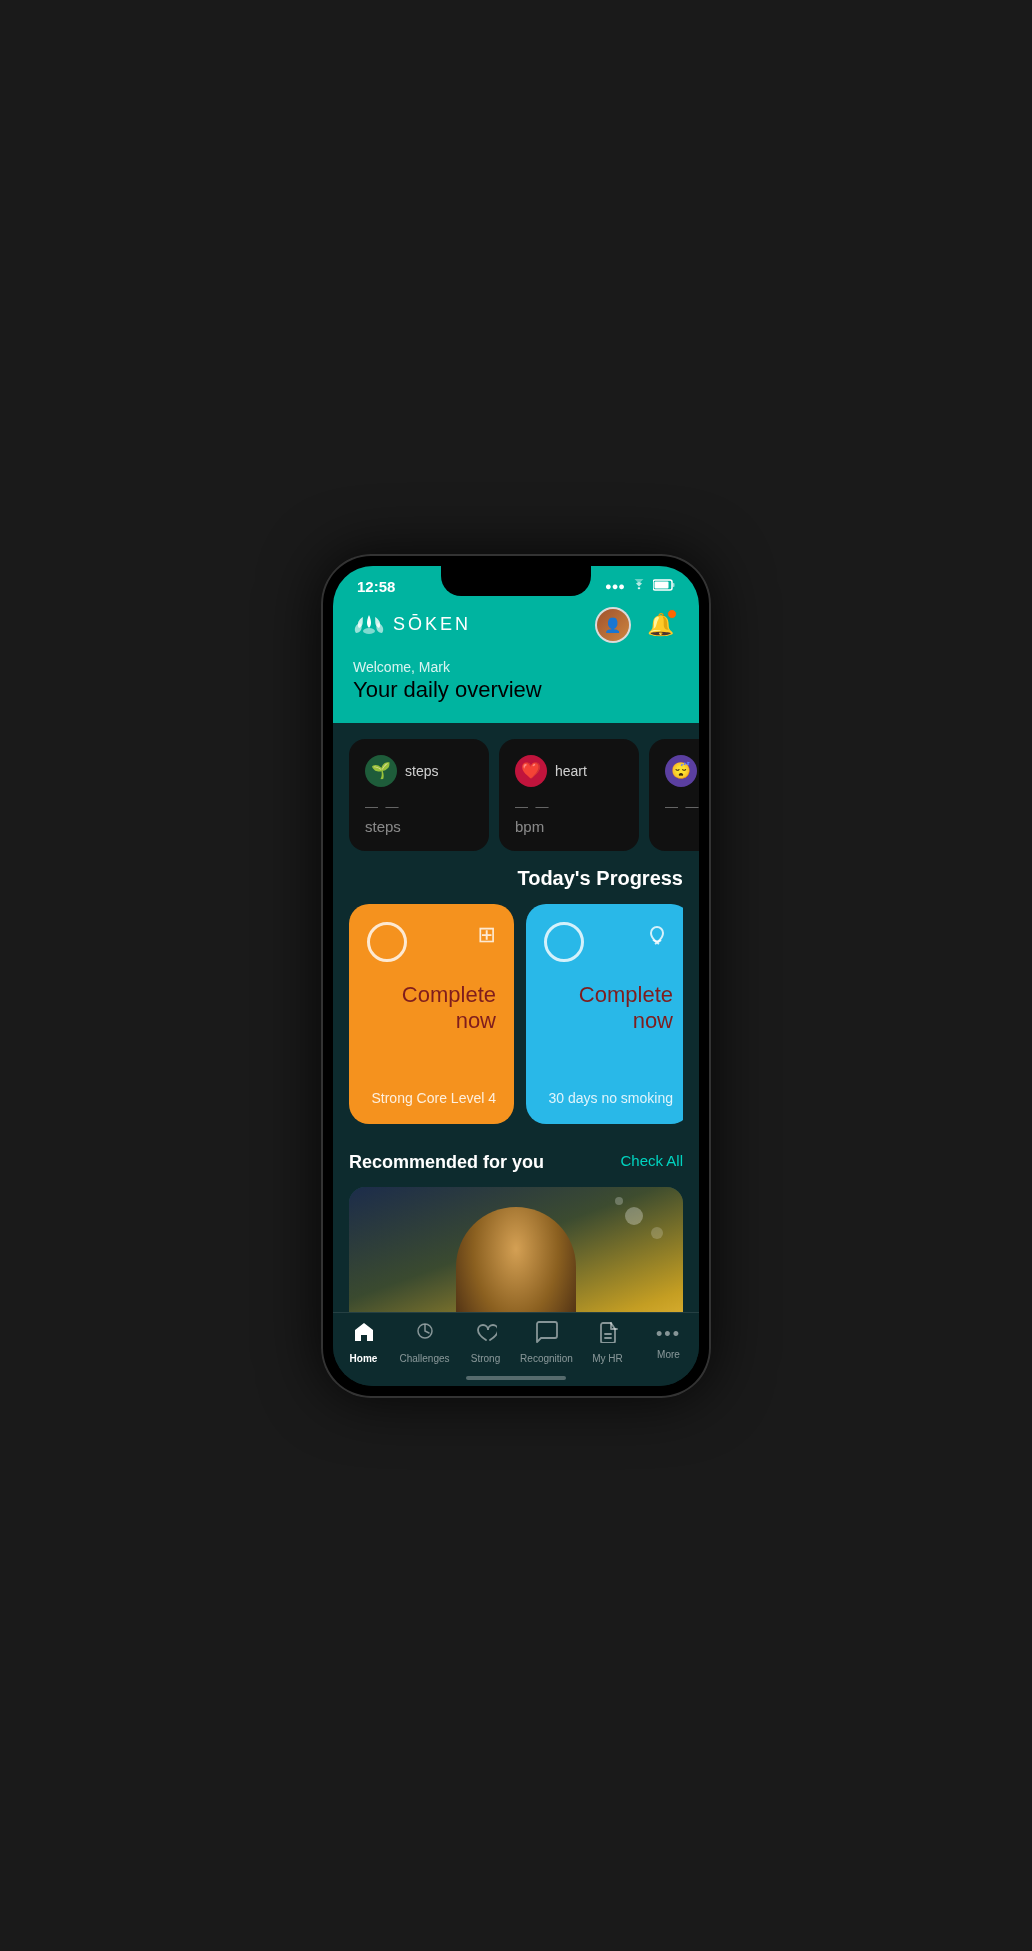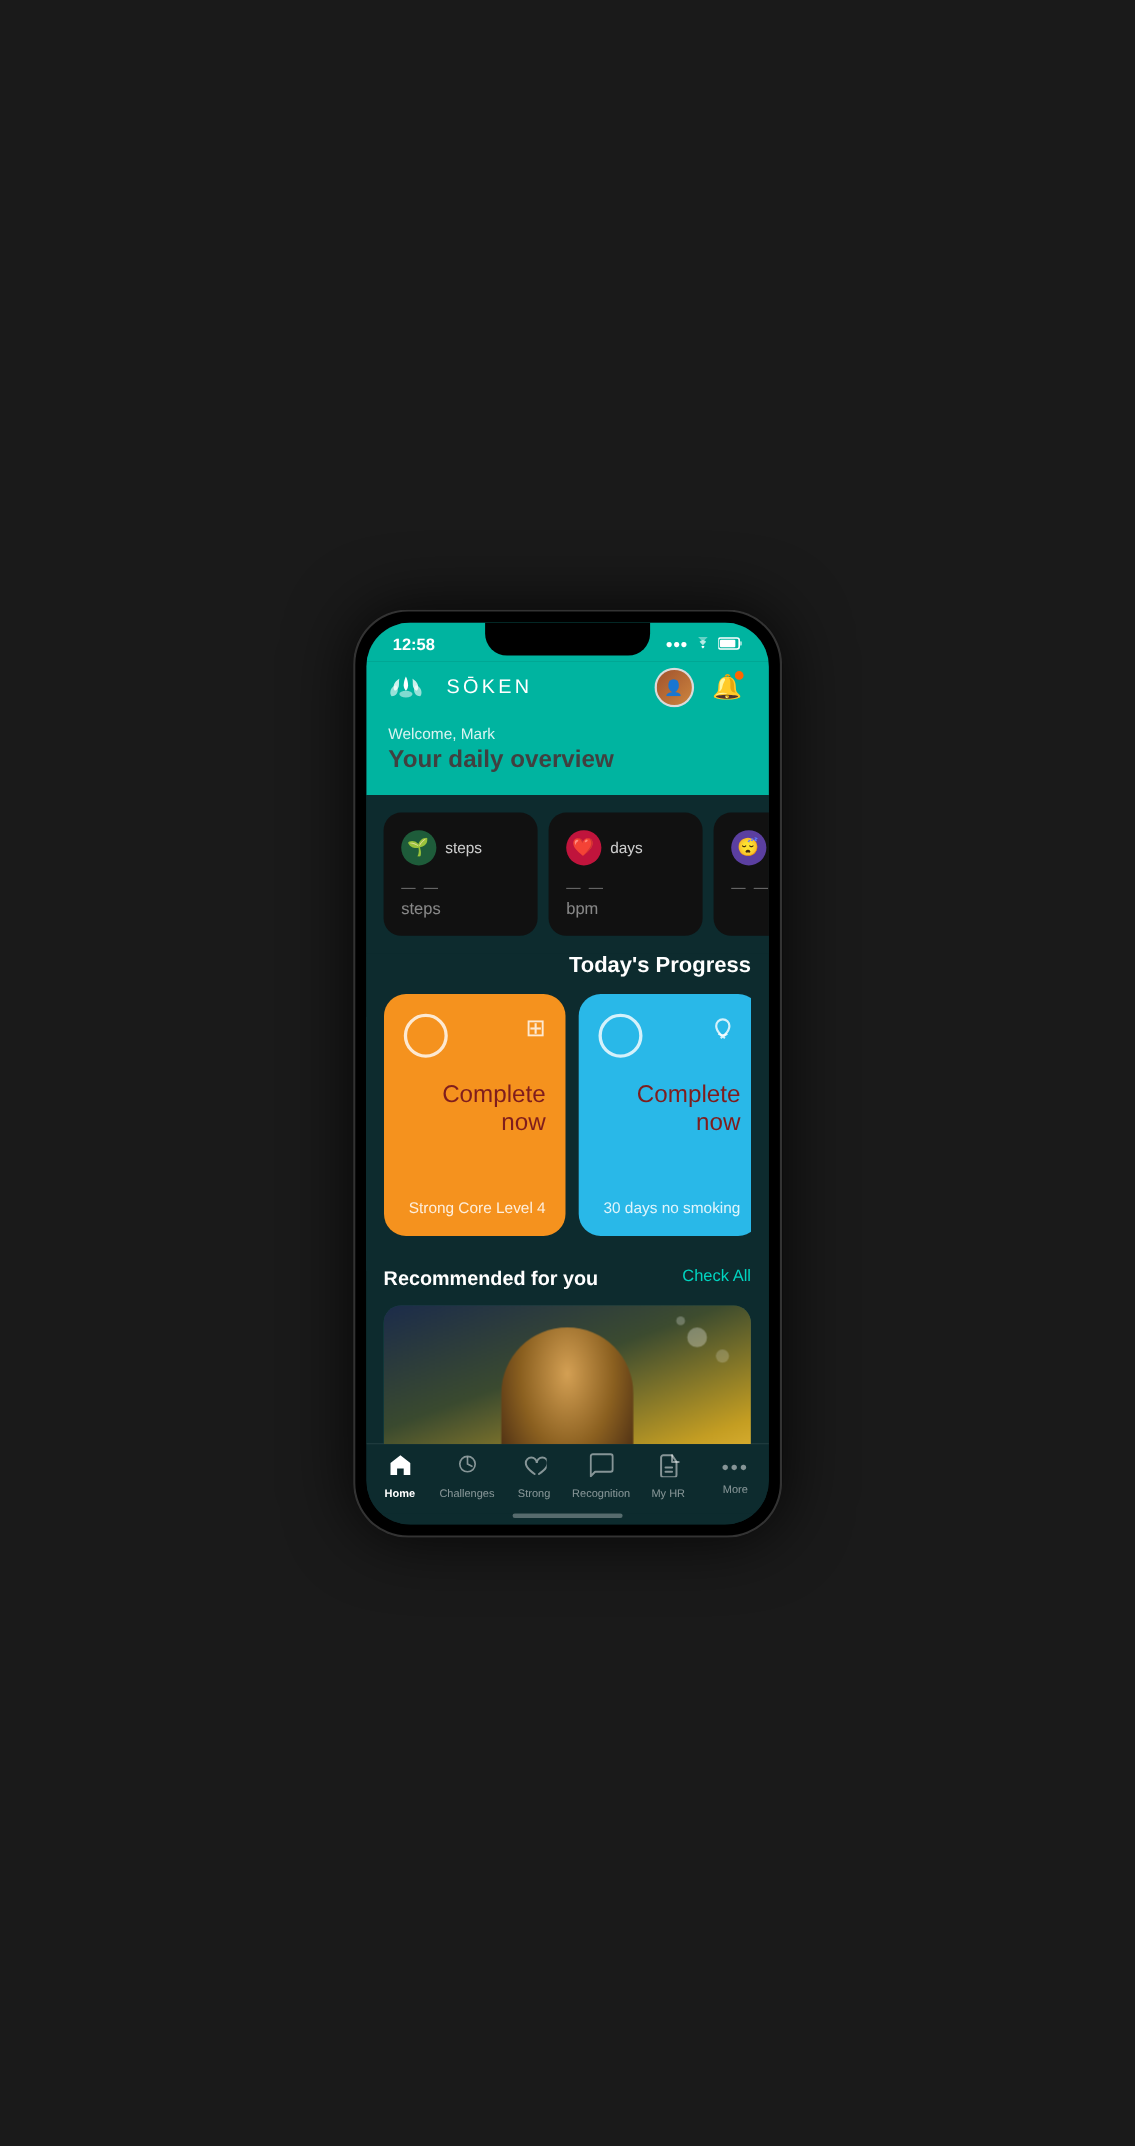--- a/index.html
+++ b/index.html
@@ -76,21 +76,21 @@
     }
     .header-top {
       display: flex;
       justify-content: space-between;
       align-items: center;
       margin-bottom: 16px;
     }
     .logo {
       display: flex;
       align-items: center;
-      gap: 21px;
+      gap: 8px;
       color: white;
     }
     .logo-icon {
       width: 32px;
       height: 32px;
     }
     .logo-text {
       font-size: 18px;
       font-weight: 300;
       letter-spacing: 3px;
@@ -139,23 +139,23 @@
       background: #ff6600;
       border-radius: 50%;
       border: 1px solid #00b4a0;
     }
     .welcome-text {
       color: rgba(255,255,255,0.85);
       font-size: 14px;
       margin-bottom: 2px;
     }
     .daily-overview {
-      color: #404040;
+      color: #000000;
       font-size: 22px;
-      font-weight: 700;
+      font-weight: 400;
     }
     
     .scroll-content {
       flex: 1;
       overflow-y: auto;
       overflow-x: hidden;
       background: #0d2b2e;
       scrollbar-width: none;
     }
     .scroll-content::-webkit-scrollbar { display: none; }
@@ -444,21 +444,21 @@
           </div>
           <div class="metric-dashes">— —</div>
           <div class="metric-value">steps</div>
         </div>
 
         <div class="metric-card">
           <div class="metric-icon-row">
             <div class="metric-icon-circle" style="background:#c0143c;">
               <span>❤️</span>
             </div>
-            <span class="metric-label">days</span>
+            <span class="metric-label">heart</span>
           </div>
           <div class="metric-dashes">— —</div>
           <div class="metric-value">bpm</div>
         </div>
 
         <div class="metric-card">
           <div class="metric-icon-row">
             <div class="metric-icon-circle" style="background:#5b3fa0;">
               <span>😴</span>
             </div>

